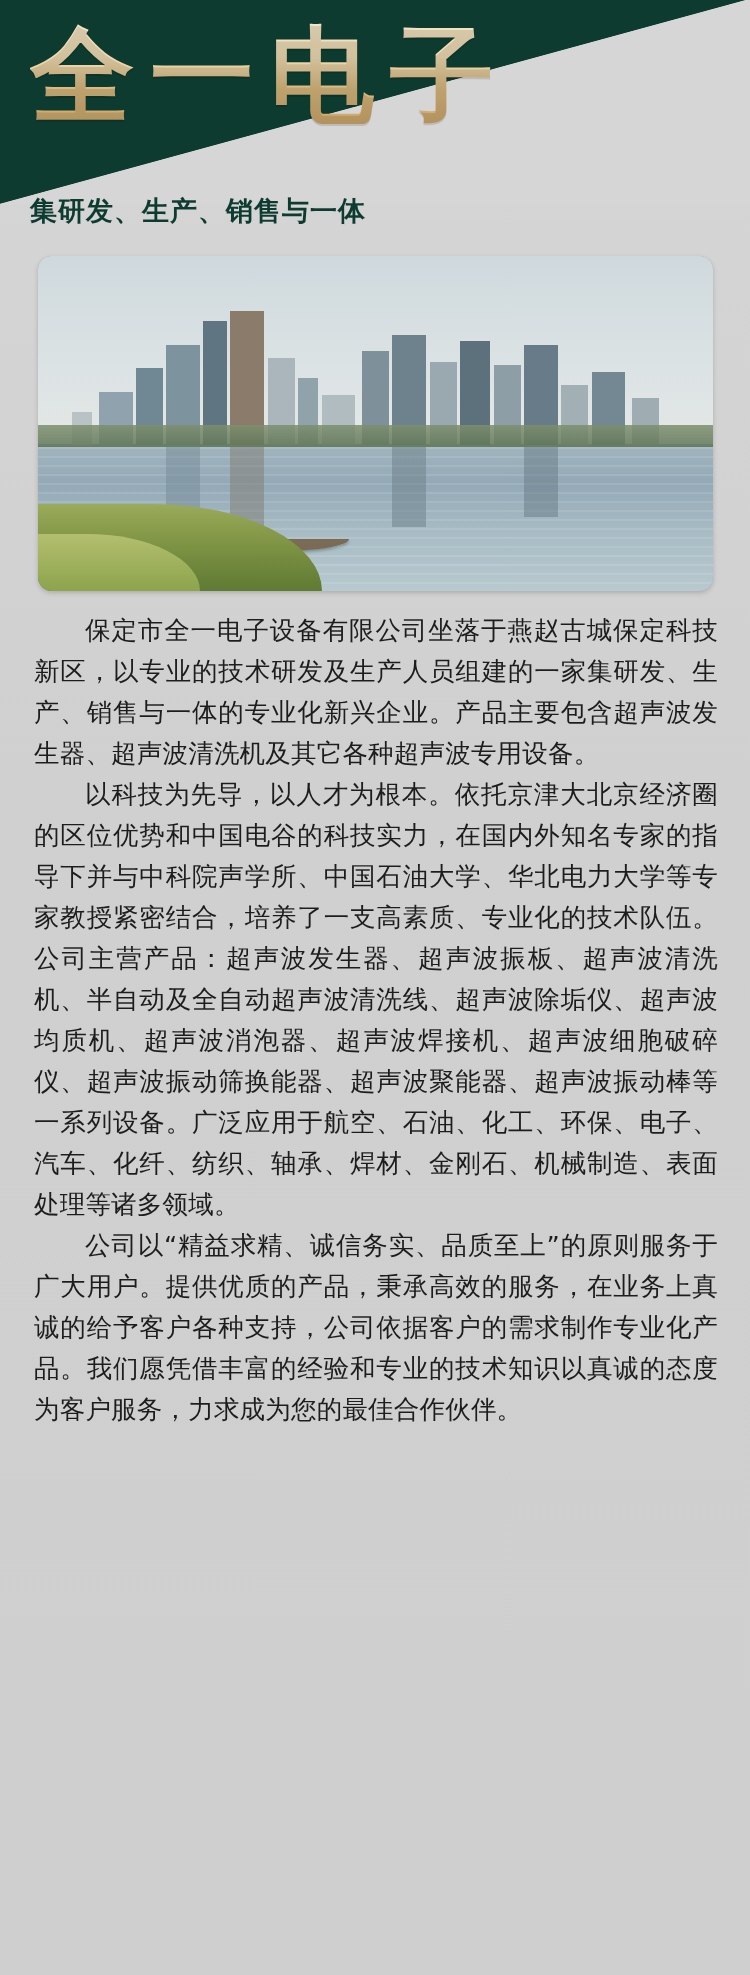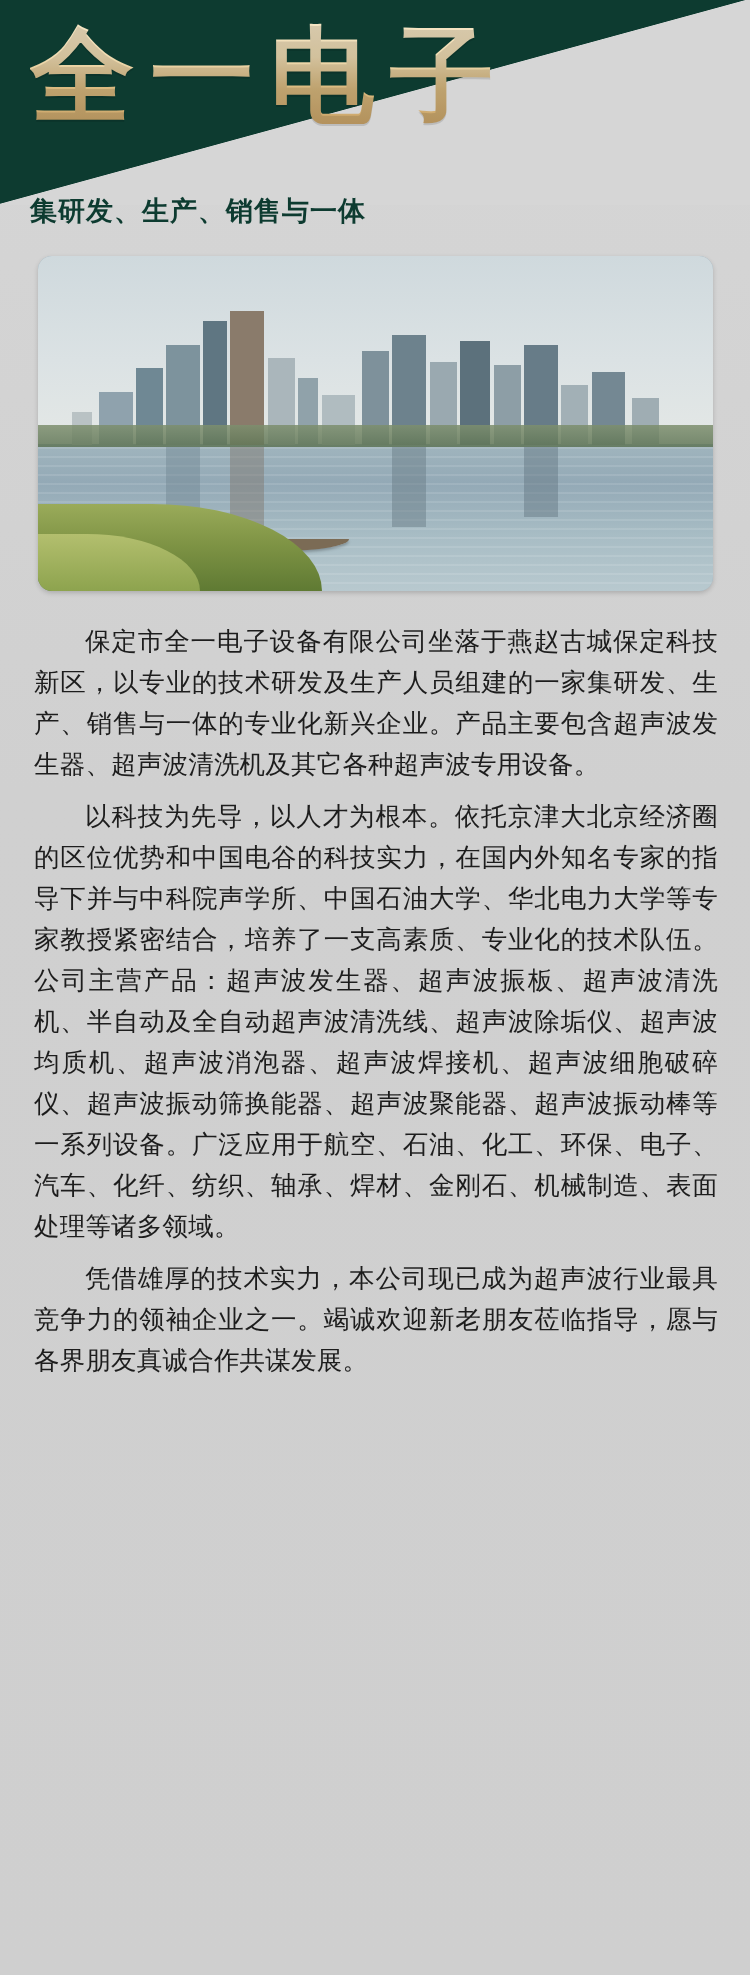--- a/index.html
+++ b/index.html
@@ -161,21 +161,21 @@
     top: 610px;
     width: 684px;
     color: #1d1d1d;
     font-size: 25.5px;
     line-height: 41px;
     text-align: justify;
     text-justify: inter-character;
     letter-spacing: 0.2px;
   }
   .content p {
-    margin: 11px 0 0 0;
+    margin: 0 0 0 0;
     text-indent: 2em;
   }
 </style>
 </head>
 <body>
 
 <div class="page">
 
   <div class="header">
     <div class="header-bg"></div>
@@ -220,16 +220,16 @@
 
       <div class="boat"></div>
       <div class="reeds"></div>
       <div class="reeds2"></div>
     </div>
   </div>
 
   <div class="content">
     <p>保定市全一电子设备有限公司坐落于燕赵古城保定科技新区，以专业的技术研发及生产人员组建的一家集研发、生产、销售与一体的专业化新兴企业。产品主要包含超声波发生器、超声波清洗机及其它各种超声波专用设备。</p>
     <p>以科技为先导，以人才为根本。依托京津大北京经济圈的区位优势和中国电谷的科技实力，在国内外知名专家的指导下并与中科院声学所、中国石油大学、华北电力大学等专家教授紧密结合，培养了一支高素质、专业化的技术队伍。公司主营产品：超声波发生器、超声波振板、超声波清洗机、半自动及全自动超声波清洗线、超声波除垢仪、超声波均质机、超声波消泡器、超声波焊接机、超声波细胞破碎仪、超声波振动筛换能器、超声波聚能器、超声波振动棒等一系列设备。广泛应用于航空、石油、化工、环保、电子、汽车、化纤、纺织、轴承、焊材、金刚石、机械制造、表面处理等诸多领域。</p>
-    <p>凭借雄厚的技术实力，本公司现已成为超声波行业最具竞争力的领袖企业之一。竭诚欢迎新老朋友莅临指导，愿与各界朋友真诚合作共谋发展。</p>
+    <p>公司以“精益求精、诚信务实、品质至上”的原则服务于广大用户。提供优质的产品，秉承高效的服务，在业务上真诚的给予客户各种支持，公司依据客户的需求制作专业化产品。我们愿凭借丰富的经验和专业的技术知识以真诚的态度为客户服务，力求成为您的最佳合作伙伴。</p>
   </div>
 
 </div>
 
 </body></html>

